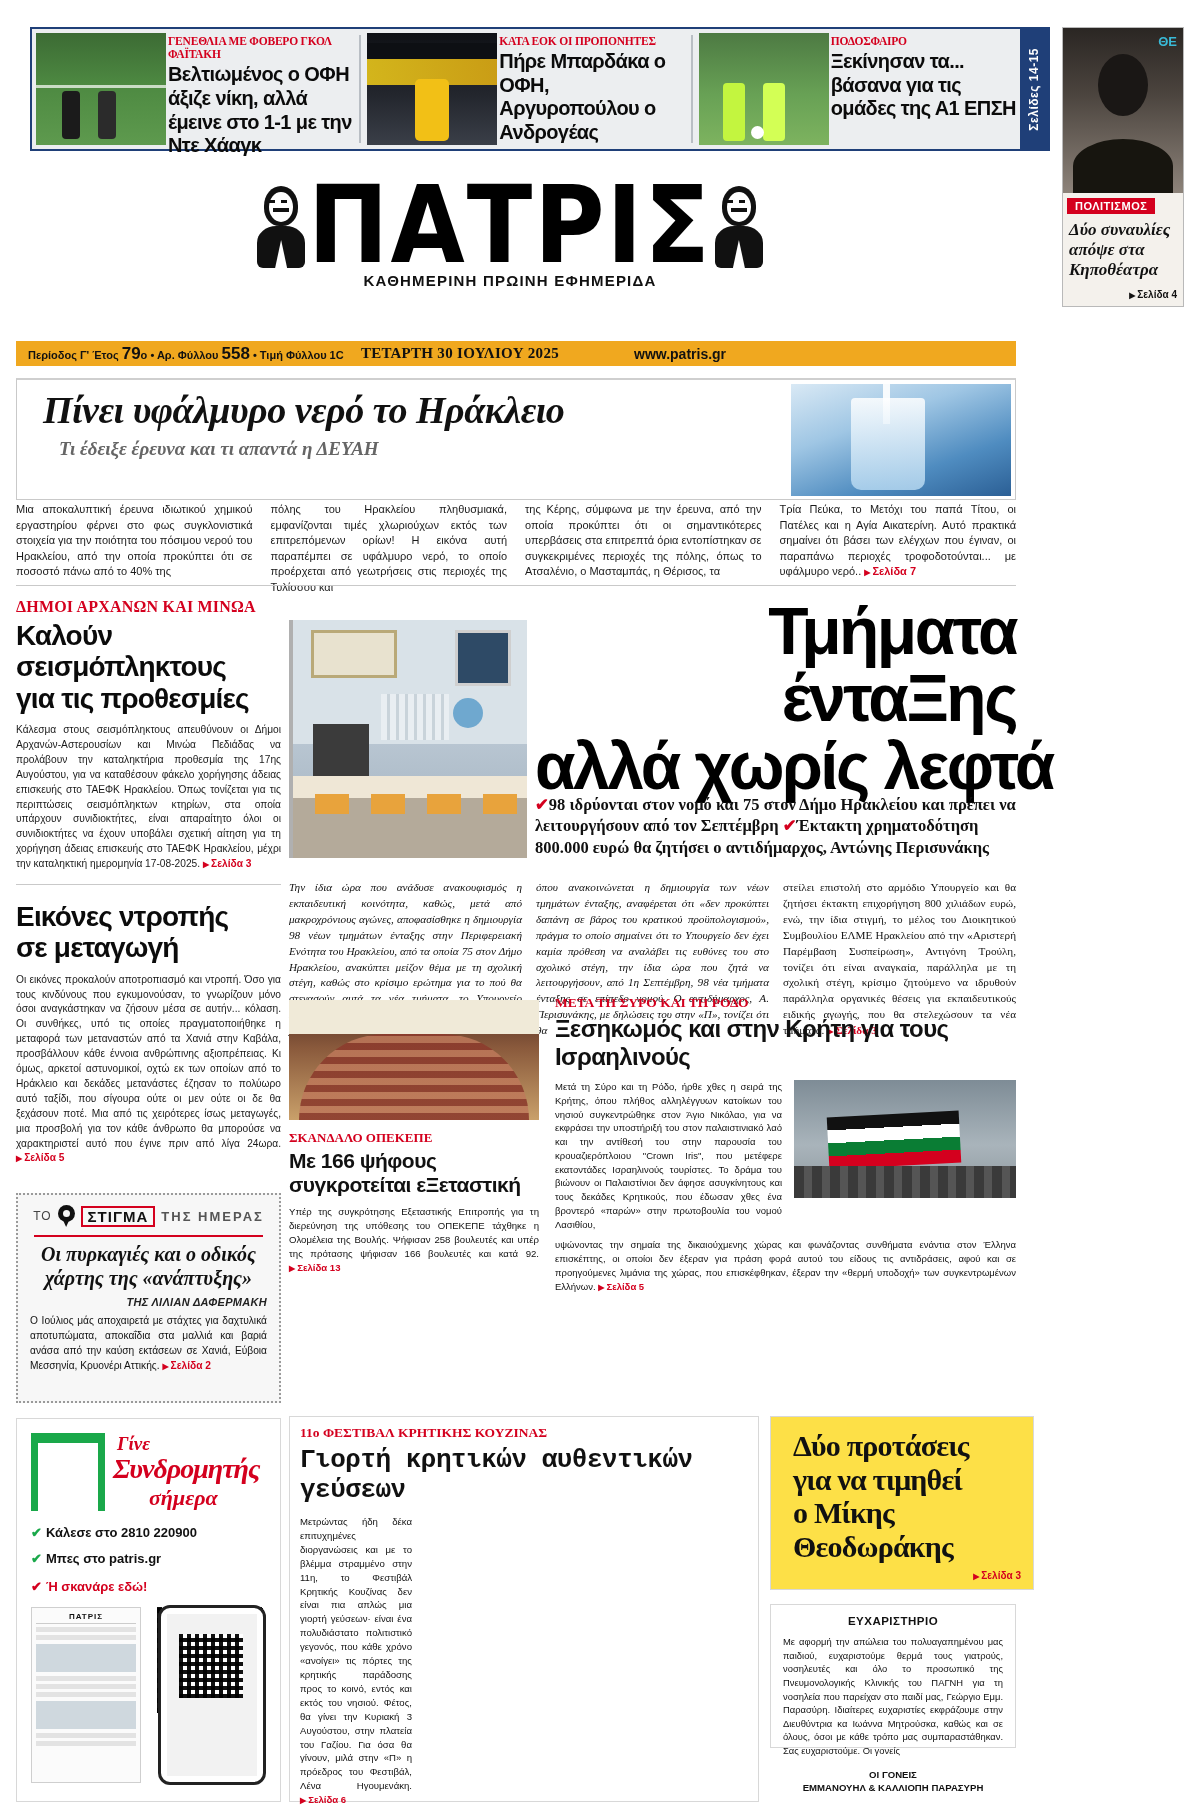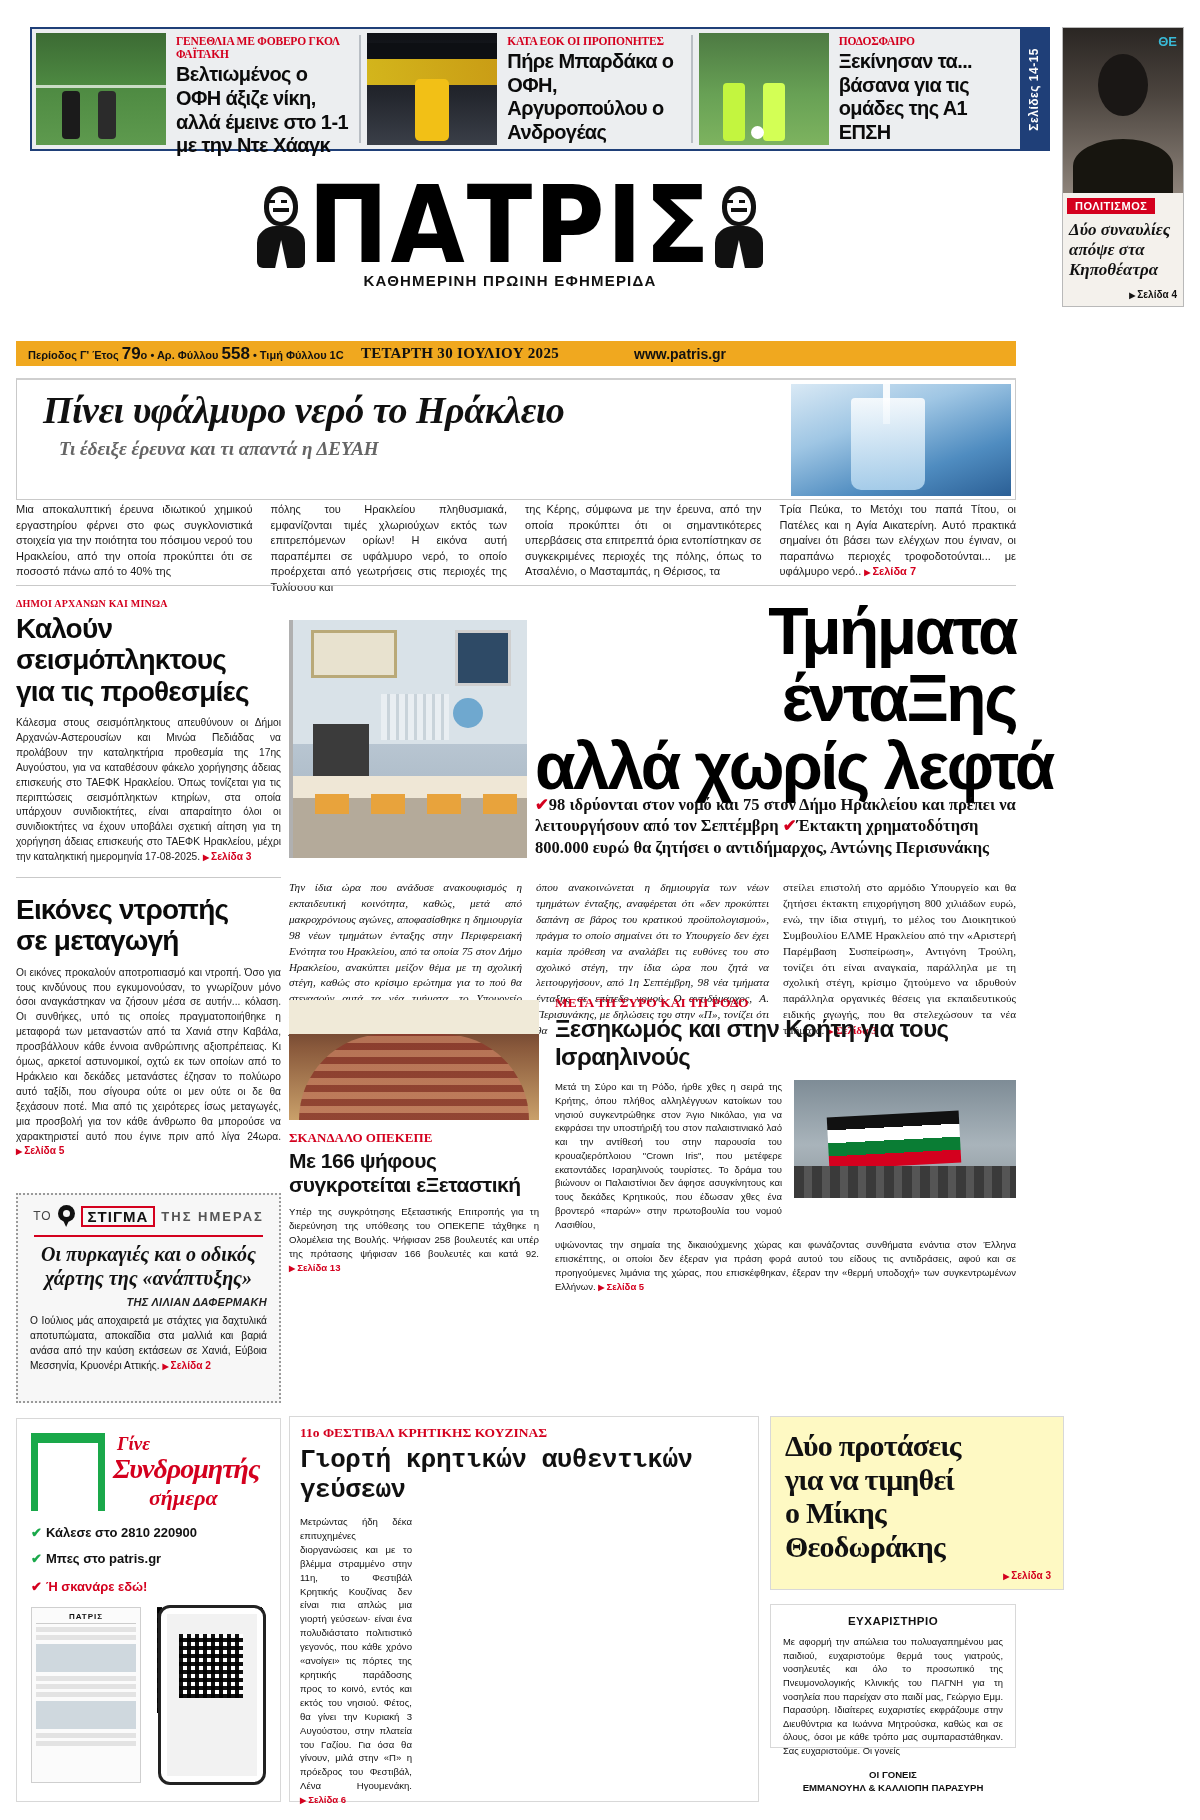--- a/index.html
+++ b/index.html
@@ -11,21 +11,21 @@
     overflow: hidden;
   }
   .page { position: relative; width: 1200px; height: 1820px; background:#ffffff; }
 
   
   .topstrip {
     position:absolute; left:30px; top:27px; width:1020px; height:124px;
     border:2px solid #1f3f78; background:#eceef0;
     display:flex; align-items:stretch;
   }
-  .ts-cell { display:flex; align-items:stretch; flex:1 1 0; padding:4px 4px; gap:10px; }
+  .ts-cell { display:flex; align-items:stretch; flex:1 1 0; padding:4px 4px; gap:2px; }
   .ts-photo { width:130px; flex:0 0 130px; position:relative; overflow:hidden; background:#2f5d2f; }
   .ts-photo.p1 { background:
       linear-gradient(180deg,#3c6b34 0%,#4e8a42 48%,#5e9a4e 100%); }
   .ts-photo.p1:after{ content:""; position:absolute; left:0; right:0; top:46%; height:3px; background:rgba(255,255,255,.7); }
   .ts-photo.p1 .fig { position:absolute; bottom:6px; width:18px; height:48px; background:#1b1b1b; border-radius:4px; }
   .ts-photo.p1 .fig.a { left:26px; }
   .ts-photo.p1 .fig.b { left:62px; background:#2b2b2b; }
   .ts-photo.p2 { background:#15181e; }
   .ts-photo.p2 .court { position:absolute; inset:0; background:
      linear-gradient(180deg,#0f1116 0%,#23262d 55%,#3a3f48 100%); }
@@ -103,21 +103,21 @@
 
   .wbody { position:absolute; left:16px; top:502px; width:1000px; height:74px; display:flex; gap:18px; }
   .wcol { flex:1 1 0; font-size:11px; line-height:1.42; text-align:justify; color:#1a1a1a; }
   .pg { color:#d4001e; font-weight:700; white-space:nowrap; }
   .pg:before { content:"\25B6"; font-size:8px; margin-right:2px; }
 
   .hr-thin { position:absolute; left:16px; top:585px; width:1000px; height:1px; background:#c9c9c9; }
 
   
   .leftcol { position:absolute; left:16px; top:598px; width:265px; }
-  .kicker-red { color:#d4001e; font-family:"Liberation Serif", serif; font-size:10px; font-weight:700; letter-spacing:.2px; }
+  .kicker-red { color:#d4001e; font-family:"Liberation Serif", serif; font-size:16px; font-weight:700; letter-spacing:.2px; }
   .lc-head { font-size:28px; font-weight:700; line-height:1.12; letter-spacing:-.8px; margin-top:4px; color:#0b0b0b; }
   .lc-body { font-size:10.2px; line-height:1.46; text-align:justify; margin-top:9px; color:#1a1a1a; }
   .rule { height:1px; background:#c9c9c9; margin:12px 0 10px; }
 
   
   .stigma {
     position:absolute; left:16px; top:1193px; width:265px; height:210px;
     border:2px dotted #9a9a9a; background:#f7f7f7; padding:10px 12px;
   }
   .stig-hdr { display:flex; align-items:center; gap:6px; justify-content:center; }
@@ -237,21 +237,21 @@
       background:linear-gradient(180deg,#7e9c5e 0%,#b7c79a 30%,#d8d2bd 70%,#c4b79a 100%); }
   .fest .photo .trees { position:absolute; left:0; right:0; top:0; height:78px;
       background:repeating-linear-gradient(90deg,#4b6b38 0 26px,#5d7f44 26px 52px); }
   .fest .photo .tables { position:absolute; left:0; right:0; top:96px; height:100px;
       background:repeating-linear-gradient(0deg,#e9e6de 0 14px,#cfc9bb 14px 22px); opacity:.85; }
   .fest .photo .woman { position:absolute; right:42px; bottom:8px; width:70px; height:130px; background:#f2f2f2; border-radius:26px 26px 6px 6px; }
   .fest .photo .woman .head { position:absolute; left:50%; transform:translateX(-50%); top:-24px; width:30px; height:32px; border-radius:50%; background:#d9a87f; }
   .fest .photo .bowl { position:absolute; right:28px; bottom:46px; width:46px; height:22px; border-radius:0 0 22px 22px; background:#cfd6d9; }
 
   
-  .mikis { position:absolute; left:770px; top:1416px; width:294px; height:174px; border:1px solid #d8d8d8; background:#fef9c3; padding:12px 14px; }
+  .mikis { position:absolute; left:770px; top:1416px; width:264px; height:174px; border:1px solid #d8d8d8; background:#fde047; padding:12px 22px; }
   .mikis .h { font-family:"Liberation Serif", serif; font-size:30px; font-weight:700; line-height:1.12; letter-spacing:-.8px; }
   .mikis .pg { position:absolute; right:12px; bottom:8px; font-size:10px; }
 
   .thanks { position:absolute; left:770px; top:1604px; width:246px; height:144px; border:1px solid #d8d8d8; padding:10px 12px; }
   .thanks .t { text-align:center; font-size:11.5px; font-weight:700; letter-spacing:.5px; }
   .thanks .b { font-size:9.4px; line-height:1.45; text-align:justify; margin-top:8px; }
   .thanks .sig { text-align:center; font-size:9.6px; font-weight:700; margin-top:10px; line-height:1.4; }
 </style>
 </head>
 <body>

